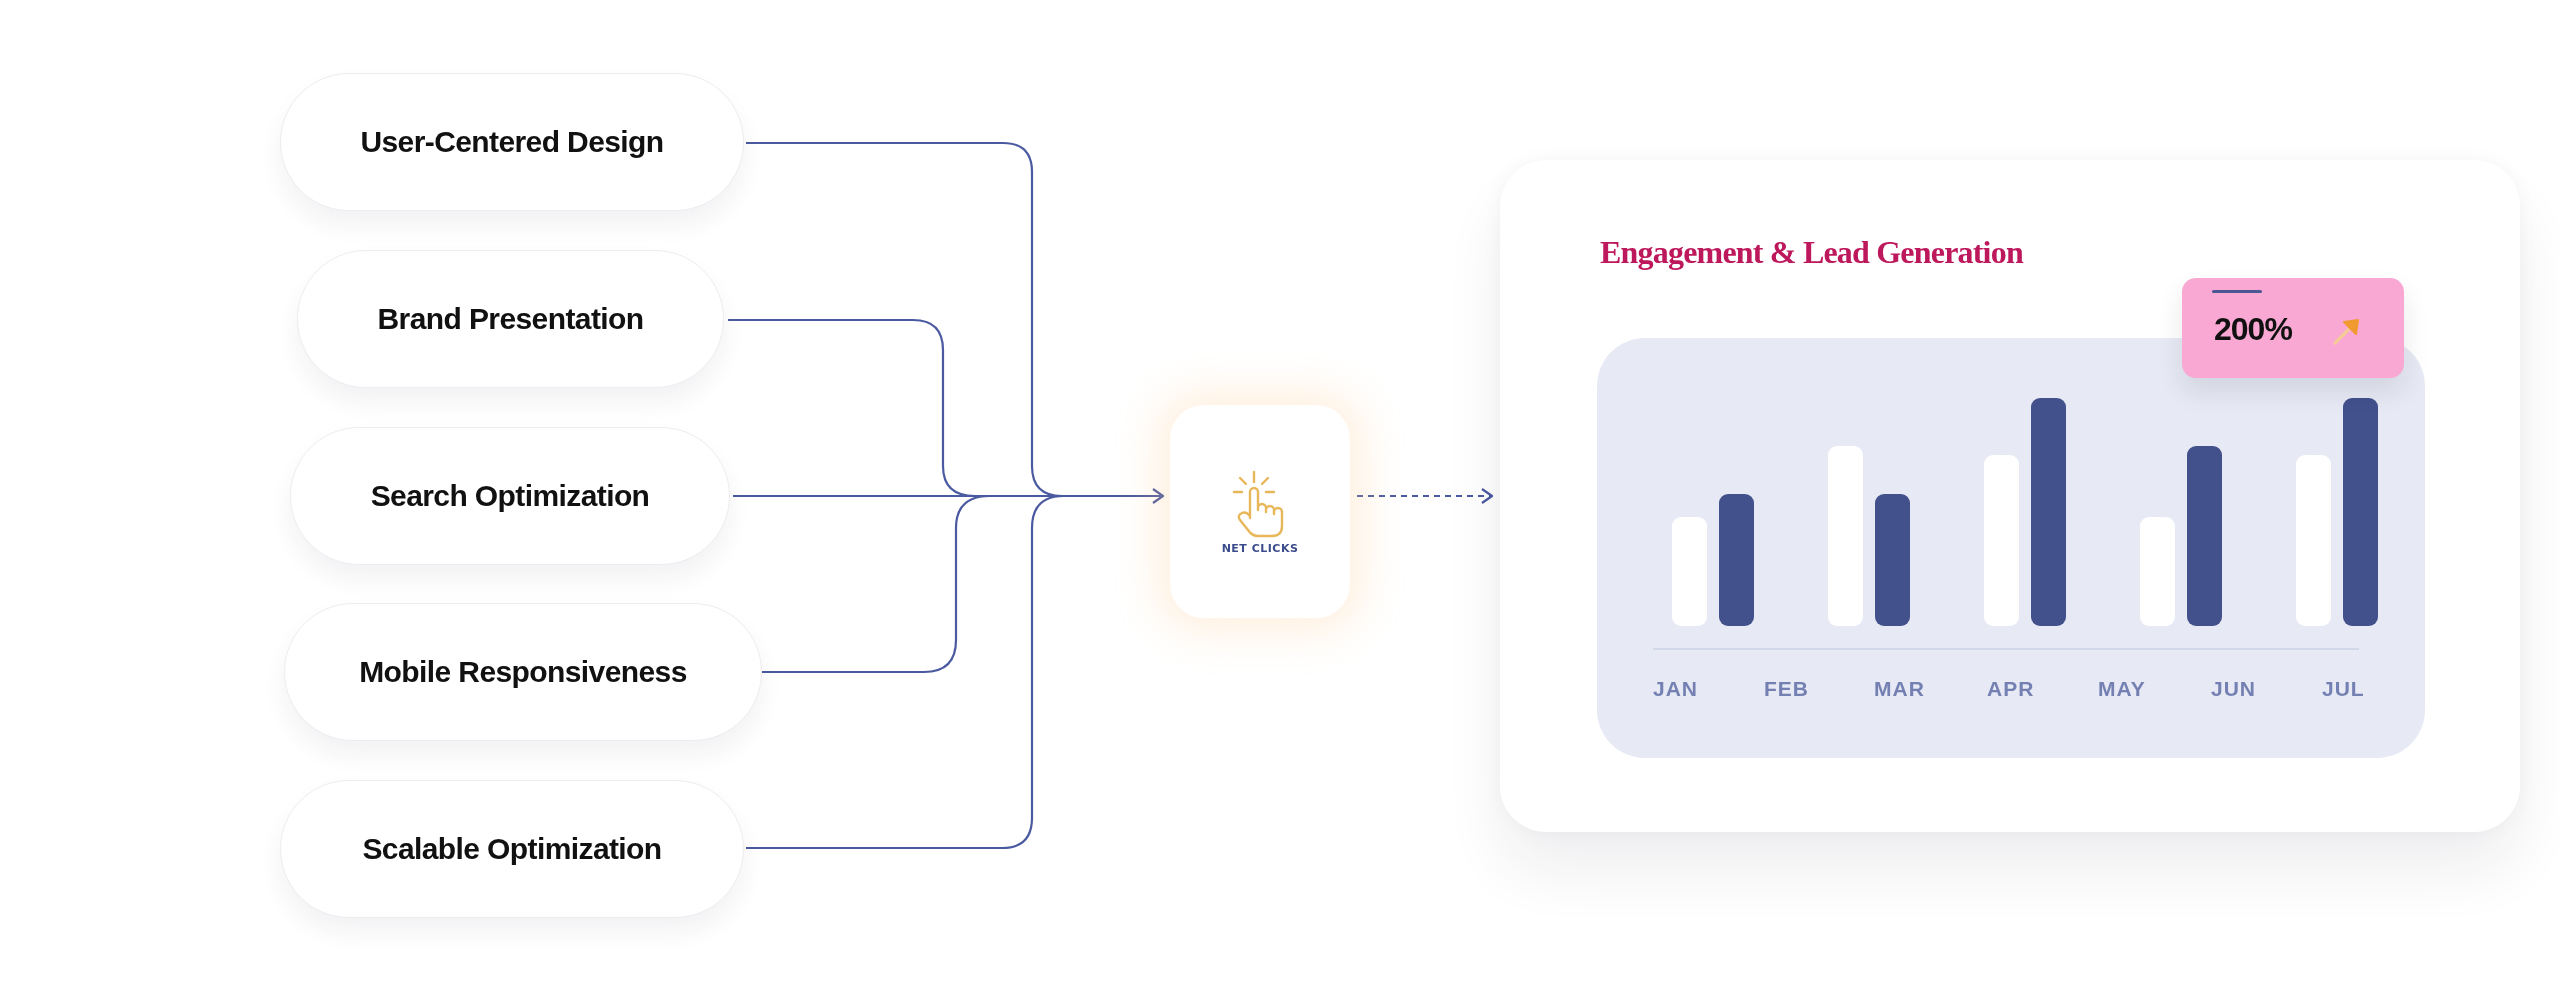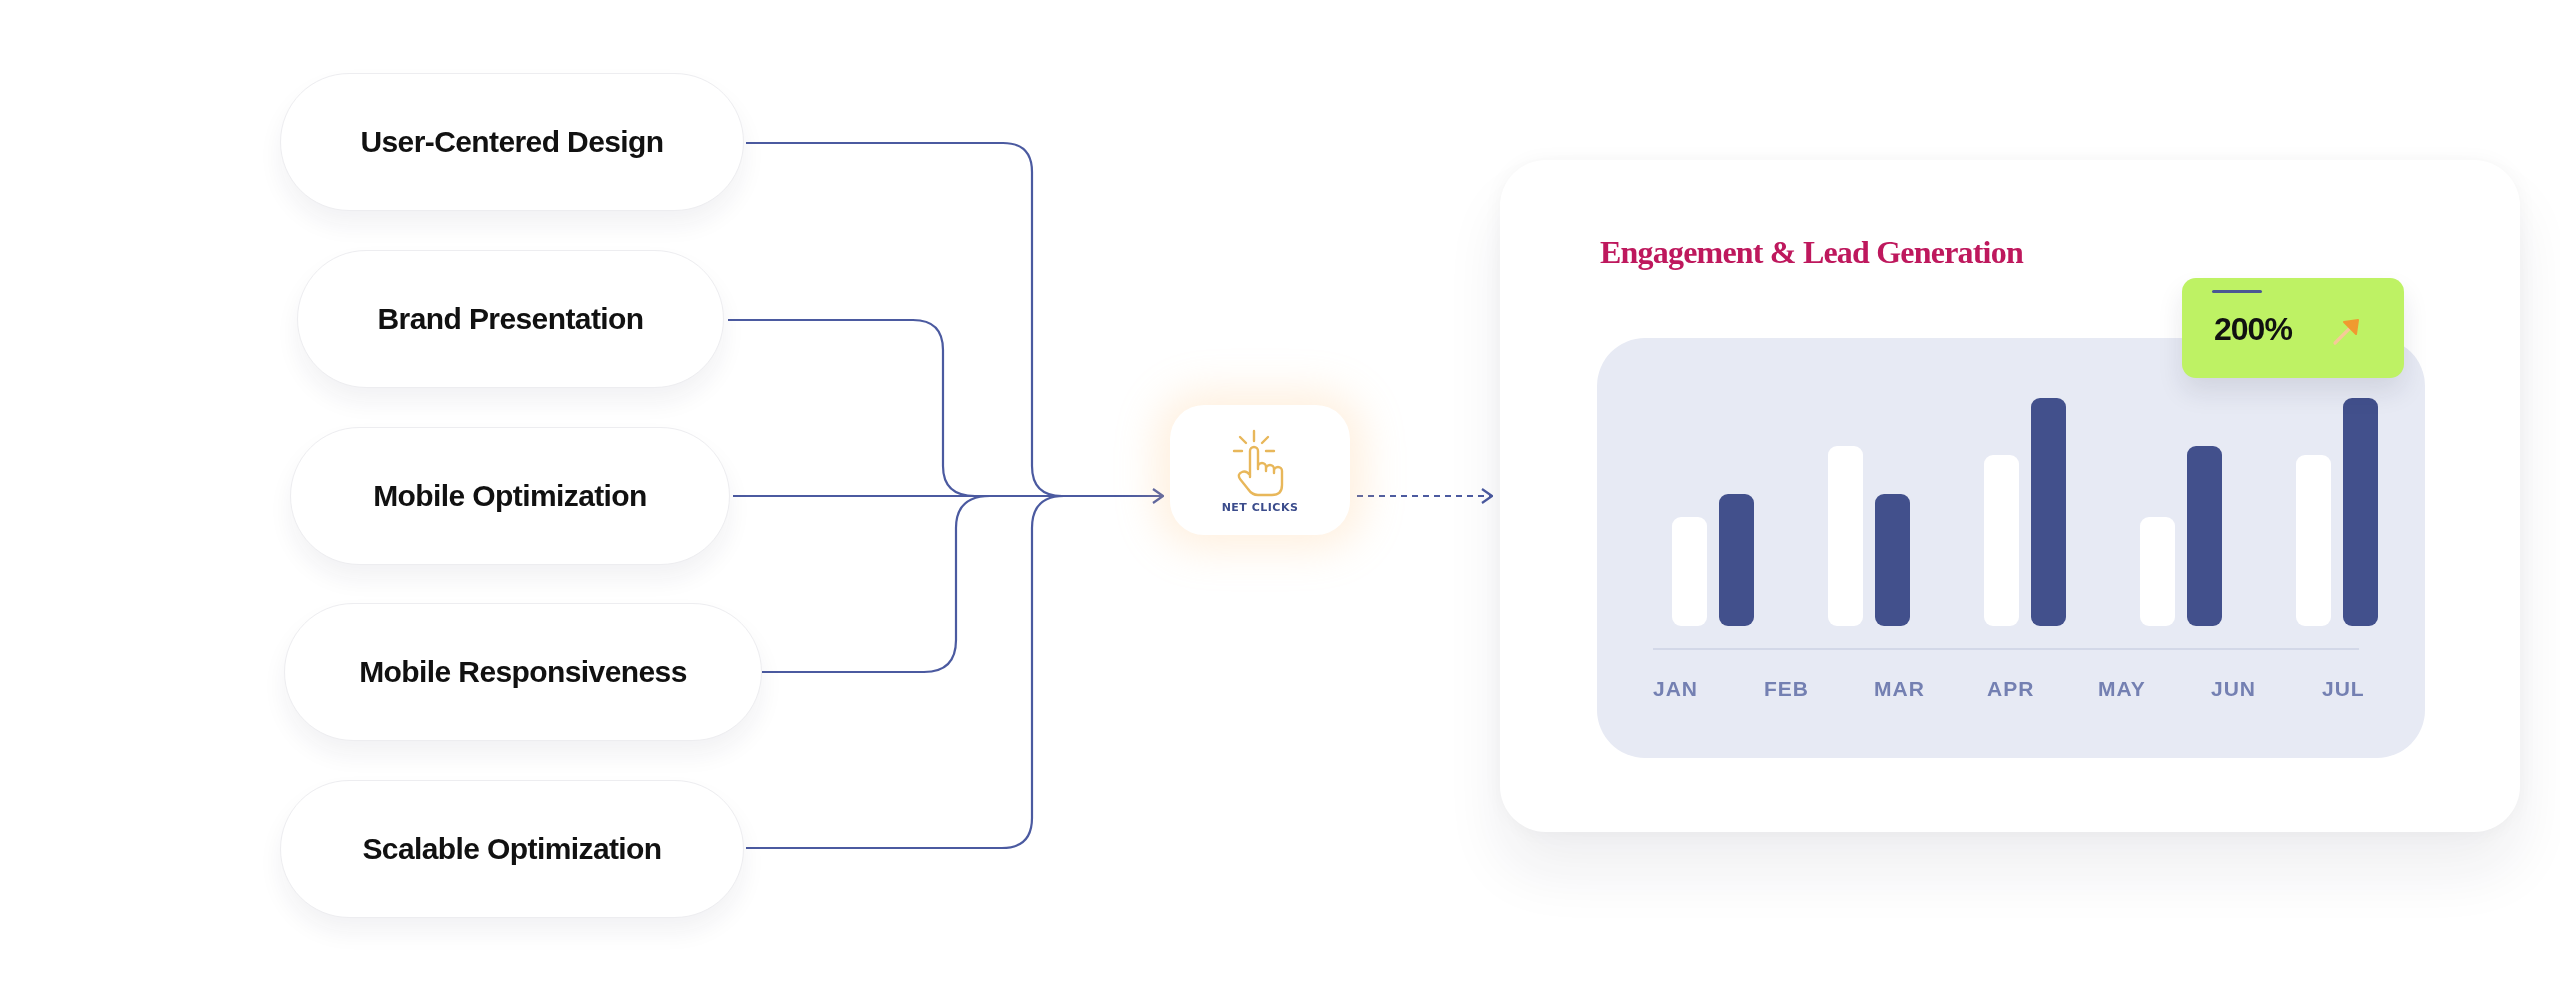--- a/index.html
+++ b/index.html
@@ -1,30 +1,30 @@
 <!DOCTYPE html>
 <html><head>
 <meta charset="utf-8">
 <style>
   html,body{margin:0;padding:0;}
   body{width:2560px;height:991px;background:#ffffff;position:relative;overflow:hidden;font-family:"Liberation Sans",sans-serif;}
   .pill{position:absolute;height:138px;border-radius:70px;background:#fff;border:1px solid #ededf0;box-shadow:0 14px 24px rgba(30,30,60,0.06);display:flex;align-items:center;justify-content:center;box-sizing:border-box;}
   .pill span{font-family:"Liberation Sans",sans-serif;font-weight:700;font-size:30px;color:#111;letter-spacing:-0.6px;}
   svg.connectors{position:absolute;left:0;top:0;width:2560px;height:991px;}
-  .hub{position:absolute;left:1170px;top:405px;width:180px;height:130px;border-radius:34px;background:#fff;box-shadow:0 0 40px 14px rgba(255,200,140,0.28);display:flex;flex-direction:column;align-items:center;justify-content:center;}
+  .hub{position:absolute;left:1170px;top:405px;width:180px;height:213px;border-radius:34px;background:#fff;box-shadow:0 0 40px 14px rgba(255,200,140,0.28);display:flex;flex-direction:column;align-items:center;justify-content:center;}
   .hub-label{font-family:"DejaVu Sans",sans-serif;font-weight:700;font-size:11px;color:#3b4c8c;letter-spacing:0.5px;margin-top:2px;}
   .card{position:absolute;left:1500px;top:160px;width:1020px;height:672px;border-radius:46px;background:#fff;box-shadow:0 40px 60px rgba(30,30,60,0.07),0 0 20px rgba(30,30,60,0.04);}
   .card-title{position:absolute;left:1600px;top:234px;font-family:Liberation Serif, serif;font-weight:700;font-size:32px;color:#be185d;letter-spacing:-0.8px;}
   .panel{position:absolute;left:1597px;top:338px;width:828px;height:420px;border-radius:48px;background:#e7eaf4;}
   .baseline{position:absolute;left:1653px;top:648px;width:706px;height:2px;background:#d3d8e8;}
   .bar{position:absolute;width:35px;border-radius:9px;}
   .bar.white{background:#ffffff;}
   .bar.navy{background:#42508c;}
   .xlabel{position:absolute;top:677px;font-family:"Liberation Sans",sans-serif;font-weight:700;font-size:21px;color:#7480b2;letter-spacing:1px;}
-  .tooltip{position:absolute;left:2182px;top:278px;width:222px;height:100px;border-radius:14px;background:#bef264;box-shadow:0 14px 26px rgba(30,30,60,0.10);}
+  .tooltip{position:absolute;left:2182px;top:278px;width:222px;height:100px;border-radius:14px;background:#f9a8d4;box-shadow:0 14px 26px rgba(30,30,60,0.10);}
   .tooltip .dash{position:absolute;left:30px;top:12px;width:50px;height:3px;background:#4b5894;border-radius:2px;}
   .tooltip .val{position:absolute;left:32px;top:33px;font-family:"Liberation Sans",sans-serif;font-weight:700;font-size:32px;color:#111;letter-spacing:-1px;}
   .tooltip .arrow{position:absolute;left:148px;top:36px;width:34px;height:34px;}
 </style>
 </head>
 <body>
 
 <svg class="connectors" viewBox="0 0 2560 991">
   <defs>
     <marker id="arrowhead" viewBox="0 0 12 16" refX="11" refY="8" markerWidth="12" markerHeight="16" orient="auto" markerUnits="userSpaceOnUse">
@@ -41,21 +41,21 @@
   </g>
 </svg>
 
 <div class="pill" style="left:280px;top:73px;width:464px;align-items:center;">
   <span>User-Centered Design</span>
 </div>
 <div class="pill" style="left:297px;top:250px;width:427px;">
   <span>Brand Presentation</span>
 </div>
 <div class="pill" style="left:290px;top:427px;width:440px;">
-  <span>Mobile Optimization</span>
+  <span>Search Optimization</span>
 </div>
 <div class="pill" style="left:284px;top:603px;width:478px;">
   <span>Mobile Responsiveness</span>
 </div>
 <div class="pill" style="left:280px;top:780px;width:464px;">
   <span>Scalable Optimization</span>
 </div>
 
 <div class="hub">
   <svg width="64" height="72" viewBox="0 0 64 72">

